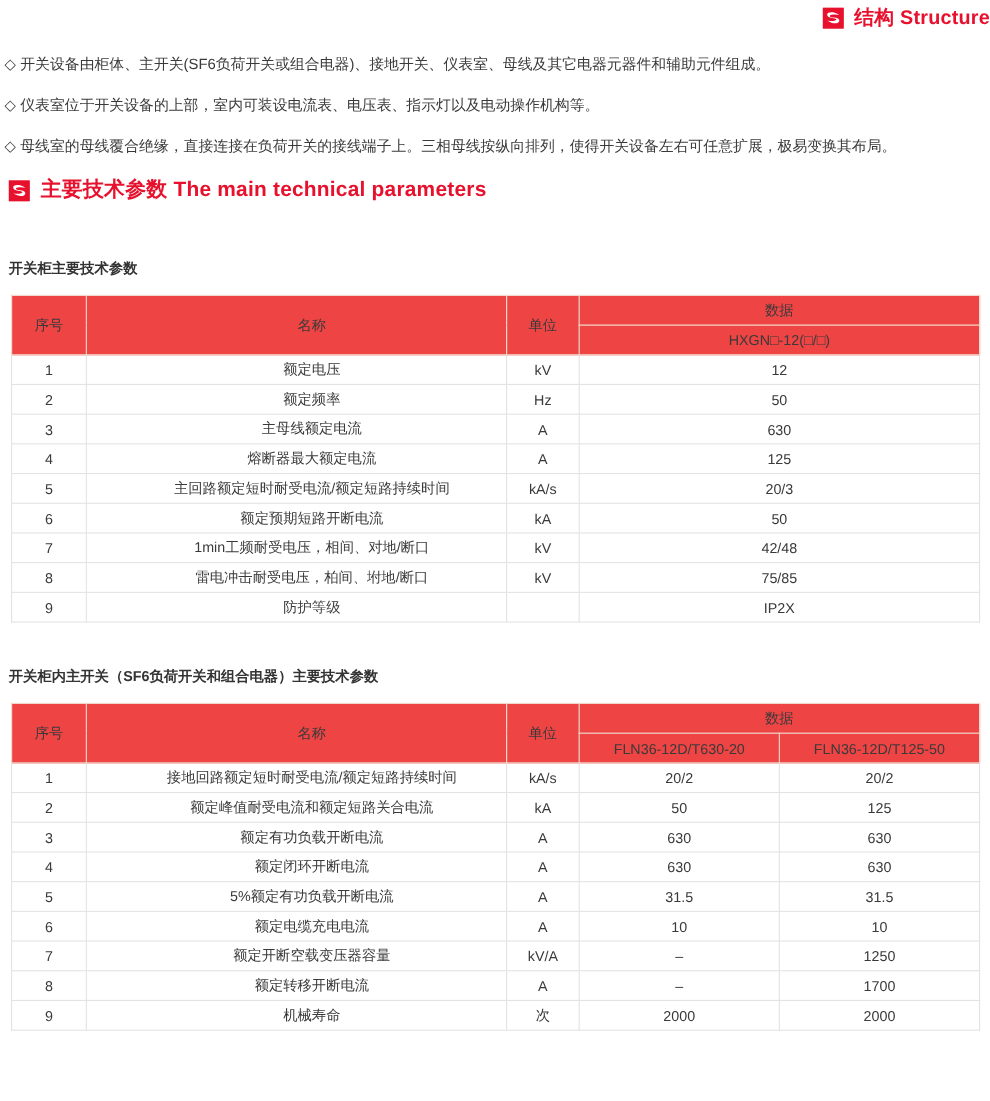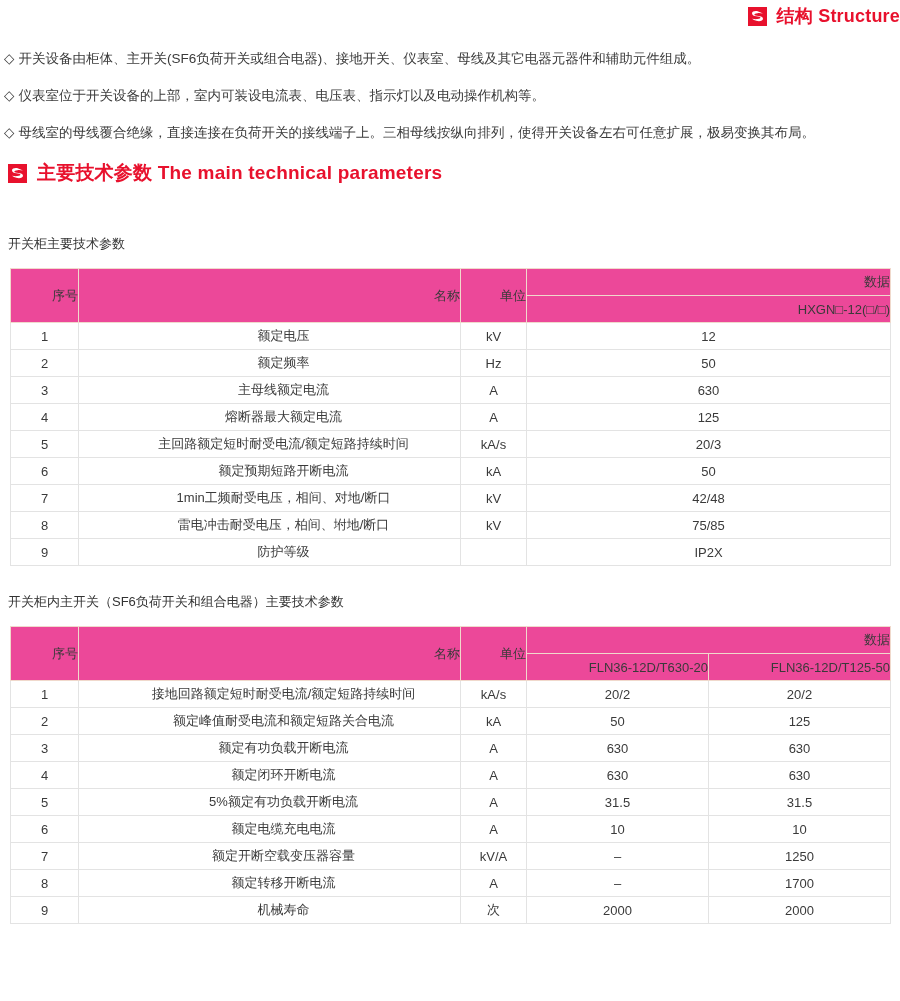--- a/index.html
+++ b/index.html
@@ -60,45 +60,45 @@
     color: #3a3a3a;
     margin-right: 4px;
   }
 
   
   .table-caption {
     font-size: 13px;
     color: #333333;
     margin: 0 0 16px 8px;
     line-height: 16px;
+    font-weight: bold;
   }
   .cap1 { margin-top: 52px; }
-  .cap2 { margin-top: 28px; }
+  .cap2 { margin-top: 41px; }
 
   
   table.spec {
     border-collapse: collapse;
     table-layout: fixed;
     margin-left: 10px;
     width: 880px;
     font-size: 13px;
     color: #3a3a3a;
   }
   table.spec td, table.spec th {
     border: 1px solid #e3e3e3;
     font-weight: normal;
     padding: 0;
     height: 26px;
     text-align: center;
     vertical-align: middle;
   }
   table.spec thead td, table.spec thead th {
-    background: #ec4899;
+    background: #ef4444;
     border-color: #f0d9cc;
-    text-align: right;
   }
   .cell-name {
     text-align: left;
     padding-left: 28px !important;
     margin-left: 20px;
   }
   .hd-name {
     text-align: left;
     padding-left: 28px !important;
   }

